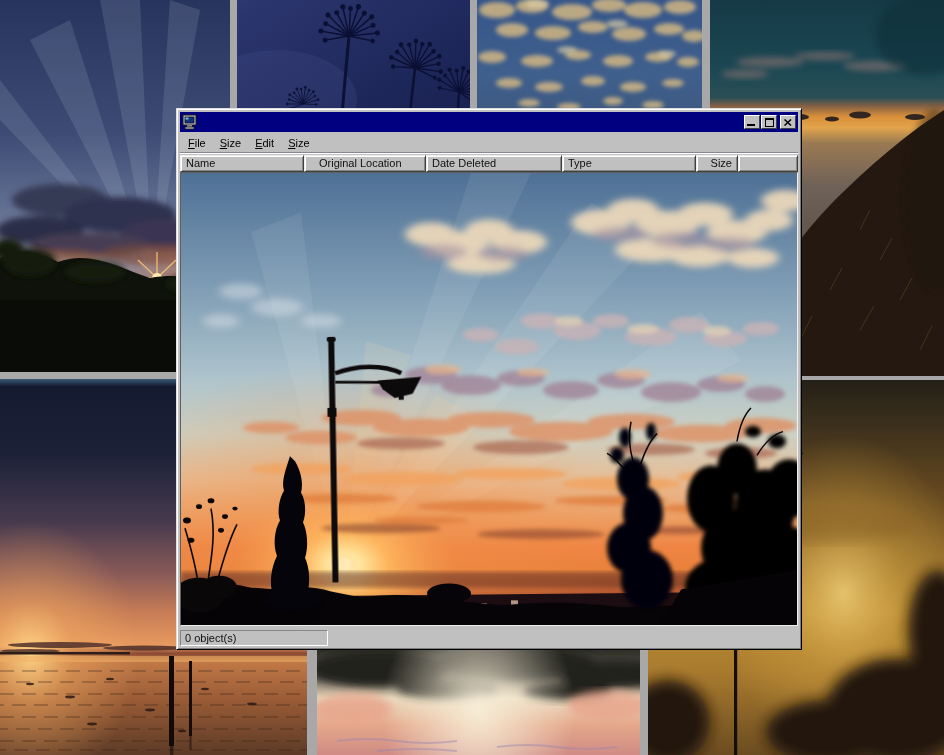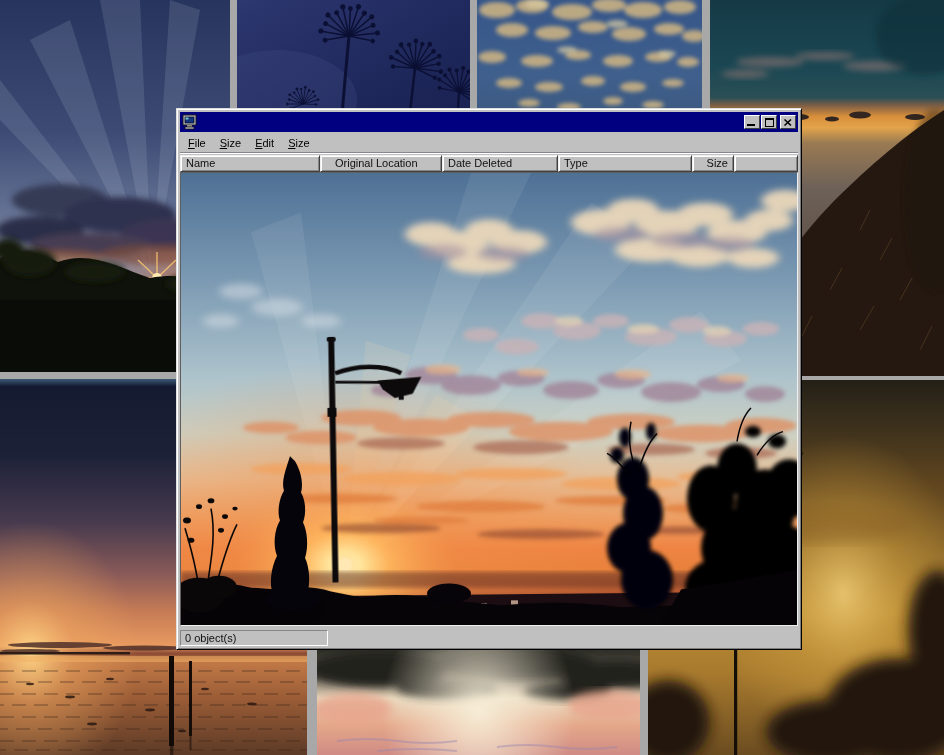--- a/index.html
+++ b/index.html
@@ -469,23 +469,23 @@
     </div>
 
     <div class="menubar">
       <span class="menu-item">File</span>
       <span class="menu-item">Size</span>
       <span class="menu-item">Edit</span>
       <span class="menu-item">Size</span>
     </div>
 
     <div class="headerrow">
-      <span class="hcell" style="width:140px;">Name</span>
+      <span class="hcell" style="width:124px;">Name</span>
       <span class="hcell" style="width:122px;padding-left:14px;">Original Location</span>
-      <span class="hcell" style="width:116px;">Date Deleted</span>
+      <span class="hcell" style="width:136px;">Date Deleted</span>
       <span class="hcell" style="width:134px;">Type</span>
       <span class="hcell right" style="width:42px;">Size</span>
       <span class="hcell" style="flex:1;"></span>
     </div>
 
     <div class="clientarea">
 
       <svg viewBox="0 0 616 458" preserveAspectRatio="none">
         <defs>
           <linearGradient id="bsky" x1="0" y1="0" x2="0" y2="1">

